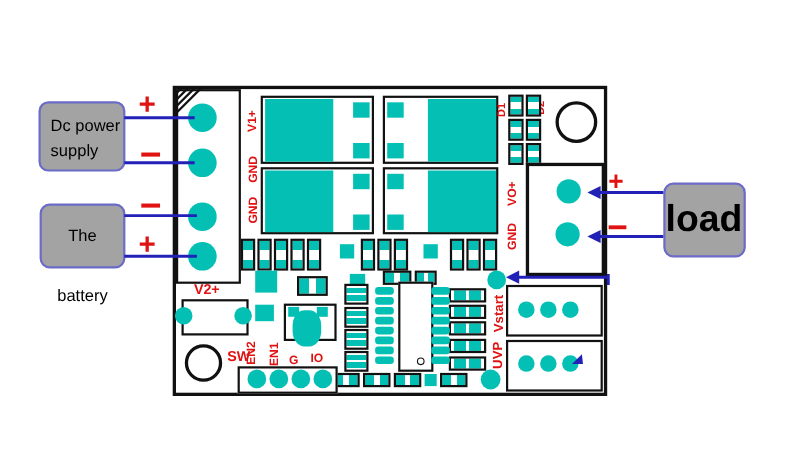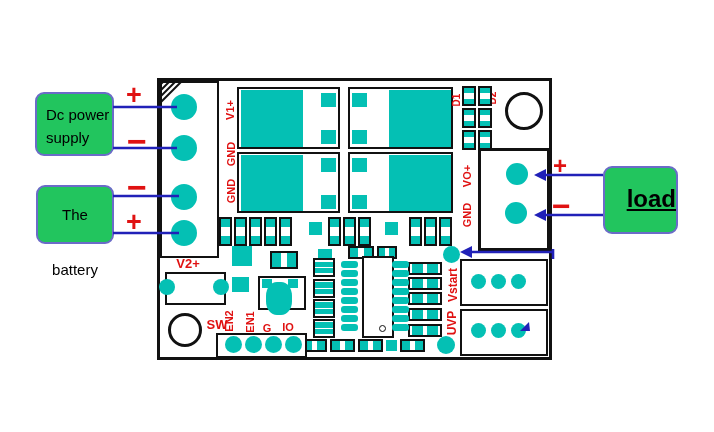--- a/index.html
+++ b/index.html
@@ -28,21 +28,21 @@
   .c2{position:absolute;border:2px solid var(--ink);
       background:linear-gradient(90deg,#fff 0 8%,var(--teal) 8% 44%,#fff 44% 56%,var(--teal) 56% 92%,#fff 92%);}
   .cl{position:absolute;border:2px solid var(--ink);
       background:linear-gradient(#fff 0 10%,var(--teal) 10% 44%,#fff 44% 56%,var(--teal) 56% 90%,#fff 90%);}
   .pill{position:absolute;background:var(--teal);border-radius:3px;}
   
   .lbl{position:absolute;color:var(--red);font-weight:bold;white-space:nowrap;line-height:1;}
   .vlbl{transform:translate(-50%,-50%) rotate(-90deg);}
   .hlbl{transform:translate(-50%,-50%);}
   
-  .annot{position:absolute;background:#22c55e;border:2px solid var(--annot);border-radius:9px;
+  .annot{position:absolute;background:#a3a3a3;border:2px solid var(--annot);border-radius:9px;
          color:#000;box-sizing:border-box;}
   .sign{position:absolute;color:var(--red);font-weight:900;line-height:1;}
   .wires{position:absolute;left:0;top:0;width:714px;height:432px;pointer-events:none;}
 </style>
 </head>
 <body>
 
 <div class="canvas">
 
   <div class="board"></div>
@@ -188,21 +188,21 @@
   <div class="pin" style="left:511px;top:323px;width:15px;height:15px;"></div>
   <div class="lbl vlbl" style="left:452px;top:323px;font-size:12px;">UVP</div>
   <div class="pin" style="left:437px;top:336px;width:18px;height:18px;"></div>
 
   <div class="annot" style="left:35px;top:92px;width:79px;height:64px;font-size:15px;padding:9px 0 0 9px;line-height:1.55;">
     <span>Dc power supply</span>
   </div>
   <div class="annot" style="left:36px;top:185px;width:78px;height:59px;font-size:15px;text-align:center;line-height:55px;">
     <span>The battery</span>
   </div>
-  <div class="annot" style="left:603px;top:166px;width:75px;height:68px;font-size:24px;font-weight:700;text-align:right;line-height:62px;text-decoration:underline;">
+  <div class="annot" style="left:603px;top:166px;width:75px;height:68px;font-size:34px;font-weight:700;text-align:left;line-height:62px;">
     <span>load</span>
   </div>
 
   <div class="sign" style="left:126px;top:82px;font-size:27px;">+</div>
   <div class="sign" style="left:127px;top:124px;font-size:34px;">−</div>
   <div class="sign" style="left:127px;top:170px;font-size:34px;">−</div>
   <div class="sign" style="left:126px;top:209px;font-size:27px;">+</div>
   <div class="sign" style="left:553px;top:154px;font-size:24px;">+</div>
   <div class="sign" style="left:552px;top:190px;font-size:32px;">−</div>
 

